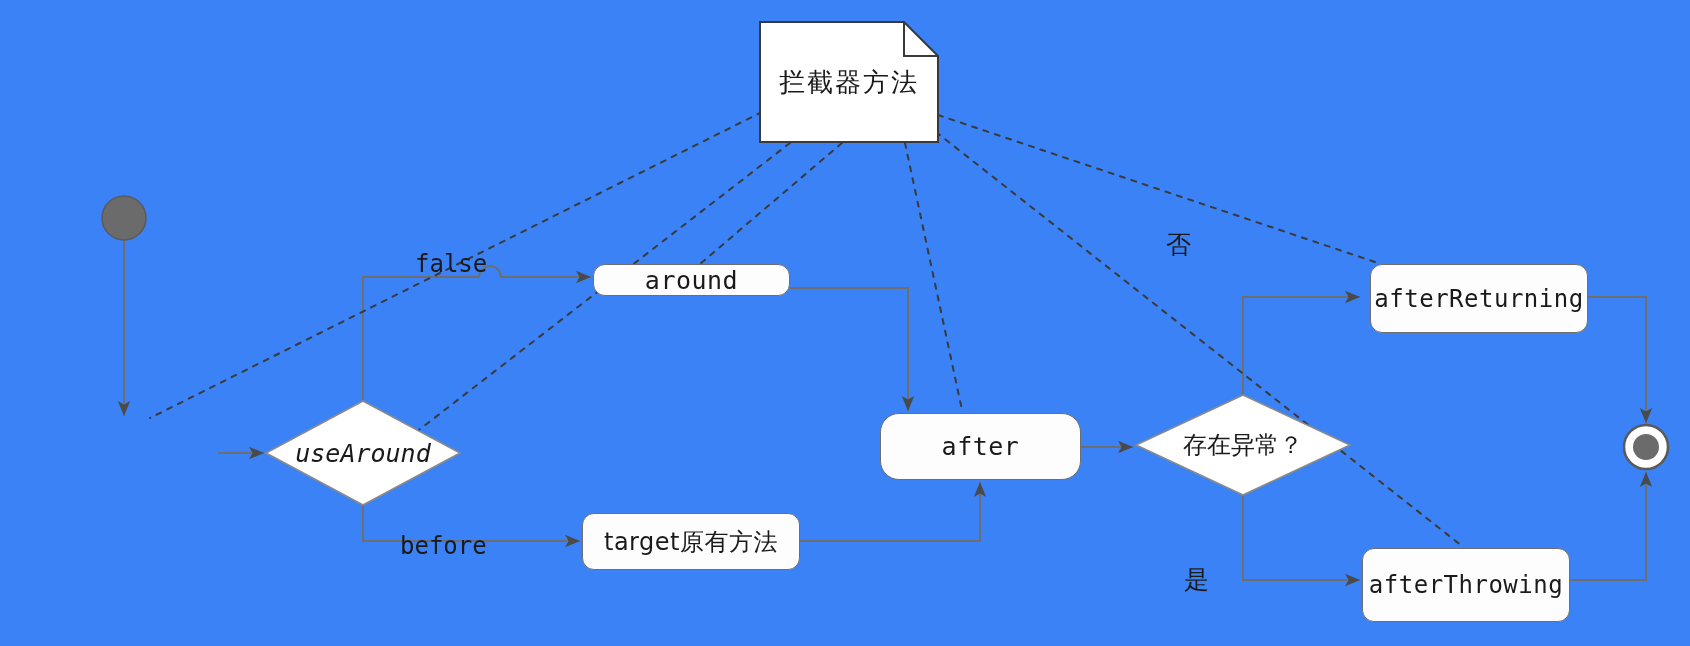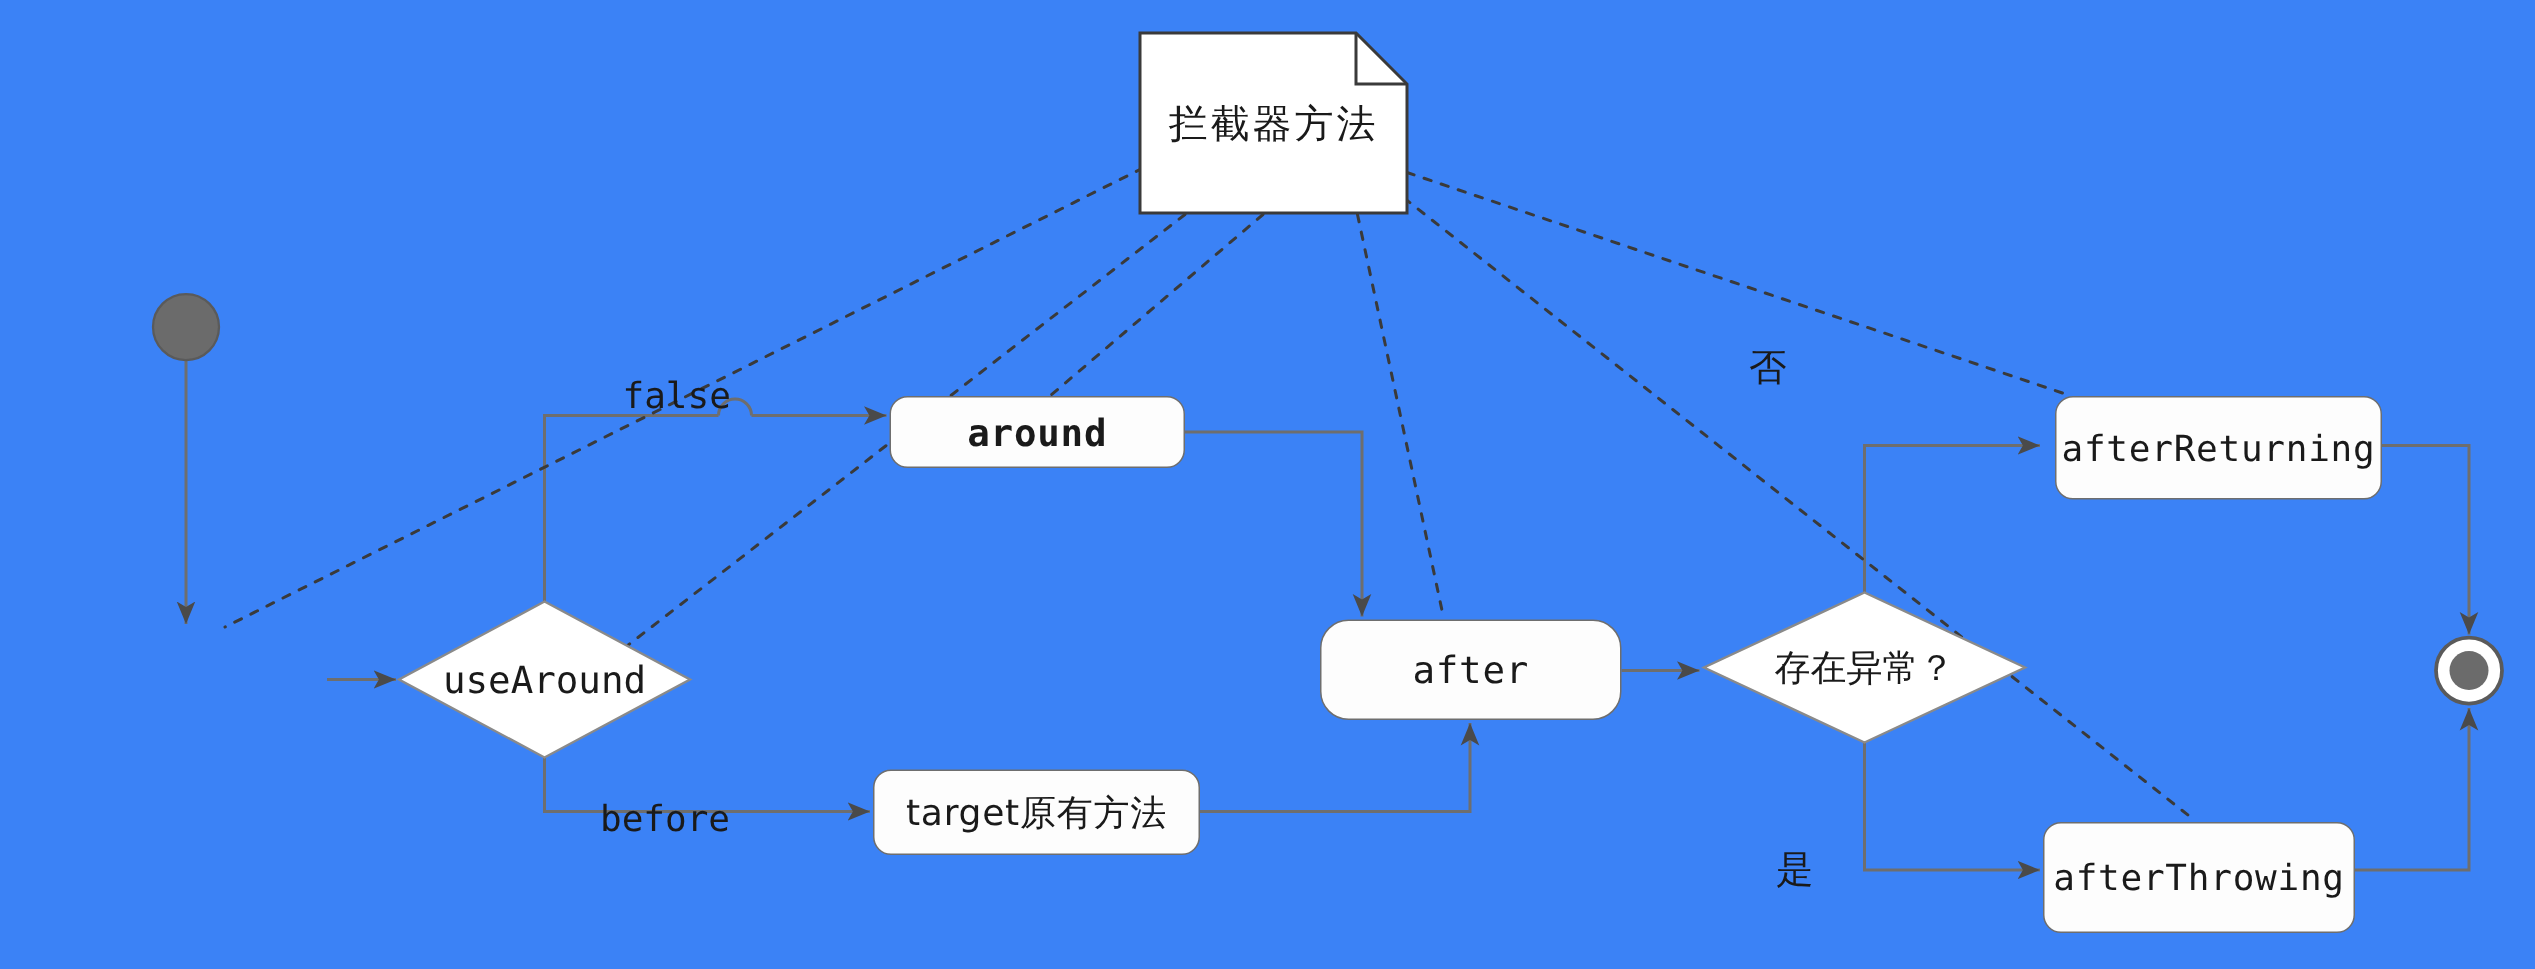--- a/index.html
+++ b/index.html
@@ -147,31 +147,31 @@
 
     <g fill="#ffffff" stroke="#8a8a8a" stroke-width="1.6">
       <path d="M363,401 L460,453 L363,505 L266,453 Z"></path>
       <path d="M1243,395 L1350,445 L1243,495 L1136,445 Z"></path>
     </g>
   </svg>
 
   <div class="note-text" style="left:760px; top:22px; width:178px; height:120px;">拦截器方法</div>
 
 
-  <div class="node action" style="left:593px; top:264px; width:197px; height:48px;font-weight:bold;">around</div>
+  <div class="node action" style="left:593px; top:264px; width:197px; height:32px;">around</div>
 
   <div class="node action cjk" style="left:582px; top:513px; width:218px; height:57px;">target原有方法</div>
 
   <div class="node action" style="left:880px; top:413px; width:201px; height:67px;border-radius:19px;">after</div>
 
   <div class="node action" style="left:1370px; top:264px; width:218px; height:69px; font-size:24px;">afterReturning</div>
 
   <div class="node action" style="left:1362px; top:548px; width:208px; height:74px; font-size:24px;">afterThrowing</div>
 
-  <div class="decision-label" style="left:266px; top:427px; width:194px; height:52px;">useAround</div>
+  <div class="decision-label" style="left:266px; top:427px; width:194px; height:52px;font-style:italic;">useAround</div>
 
   <div class="decision-label cjk" style="left:1136px; top:420px; width:214px; height:50px;">存在异常？</div>
 
   <div class="edge-label" style="left:415px; top:250px;">false</div>
 
   <div class="edge-label" style="left:400px; top:532px;">before</div>
 
   <div class="edge-label cjk" style="left:1166px; top:228px;">否</div>
 
   <div class="edge-label cjk" style="left:1184px; top:563px;">是</div>

